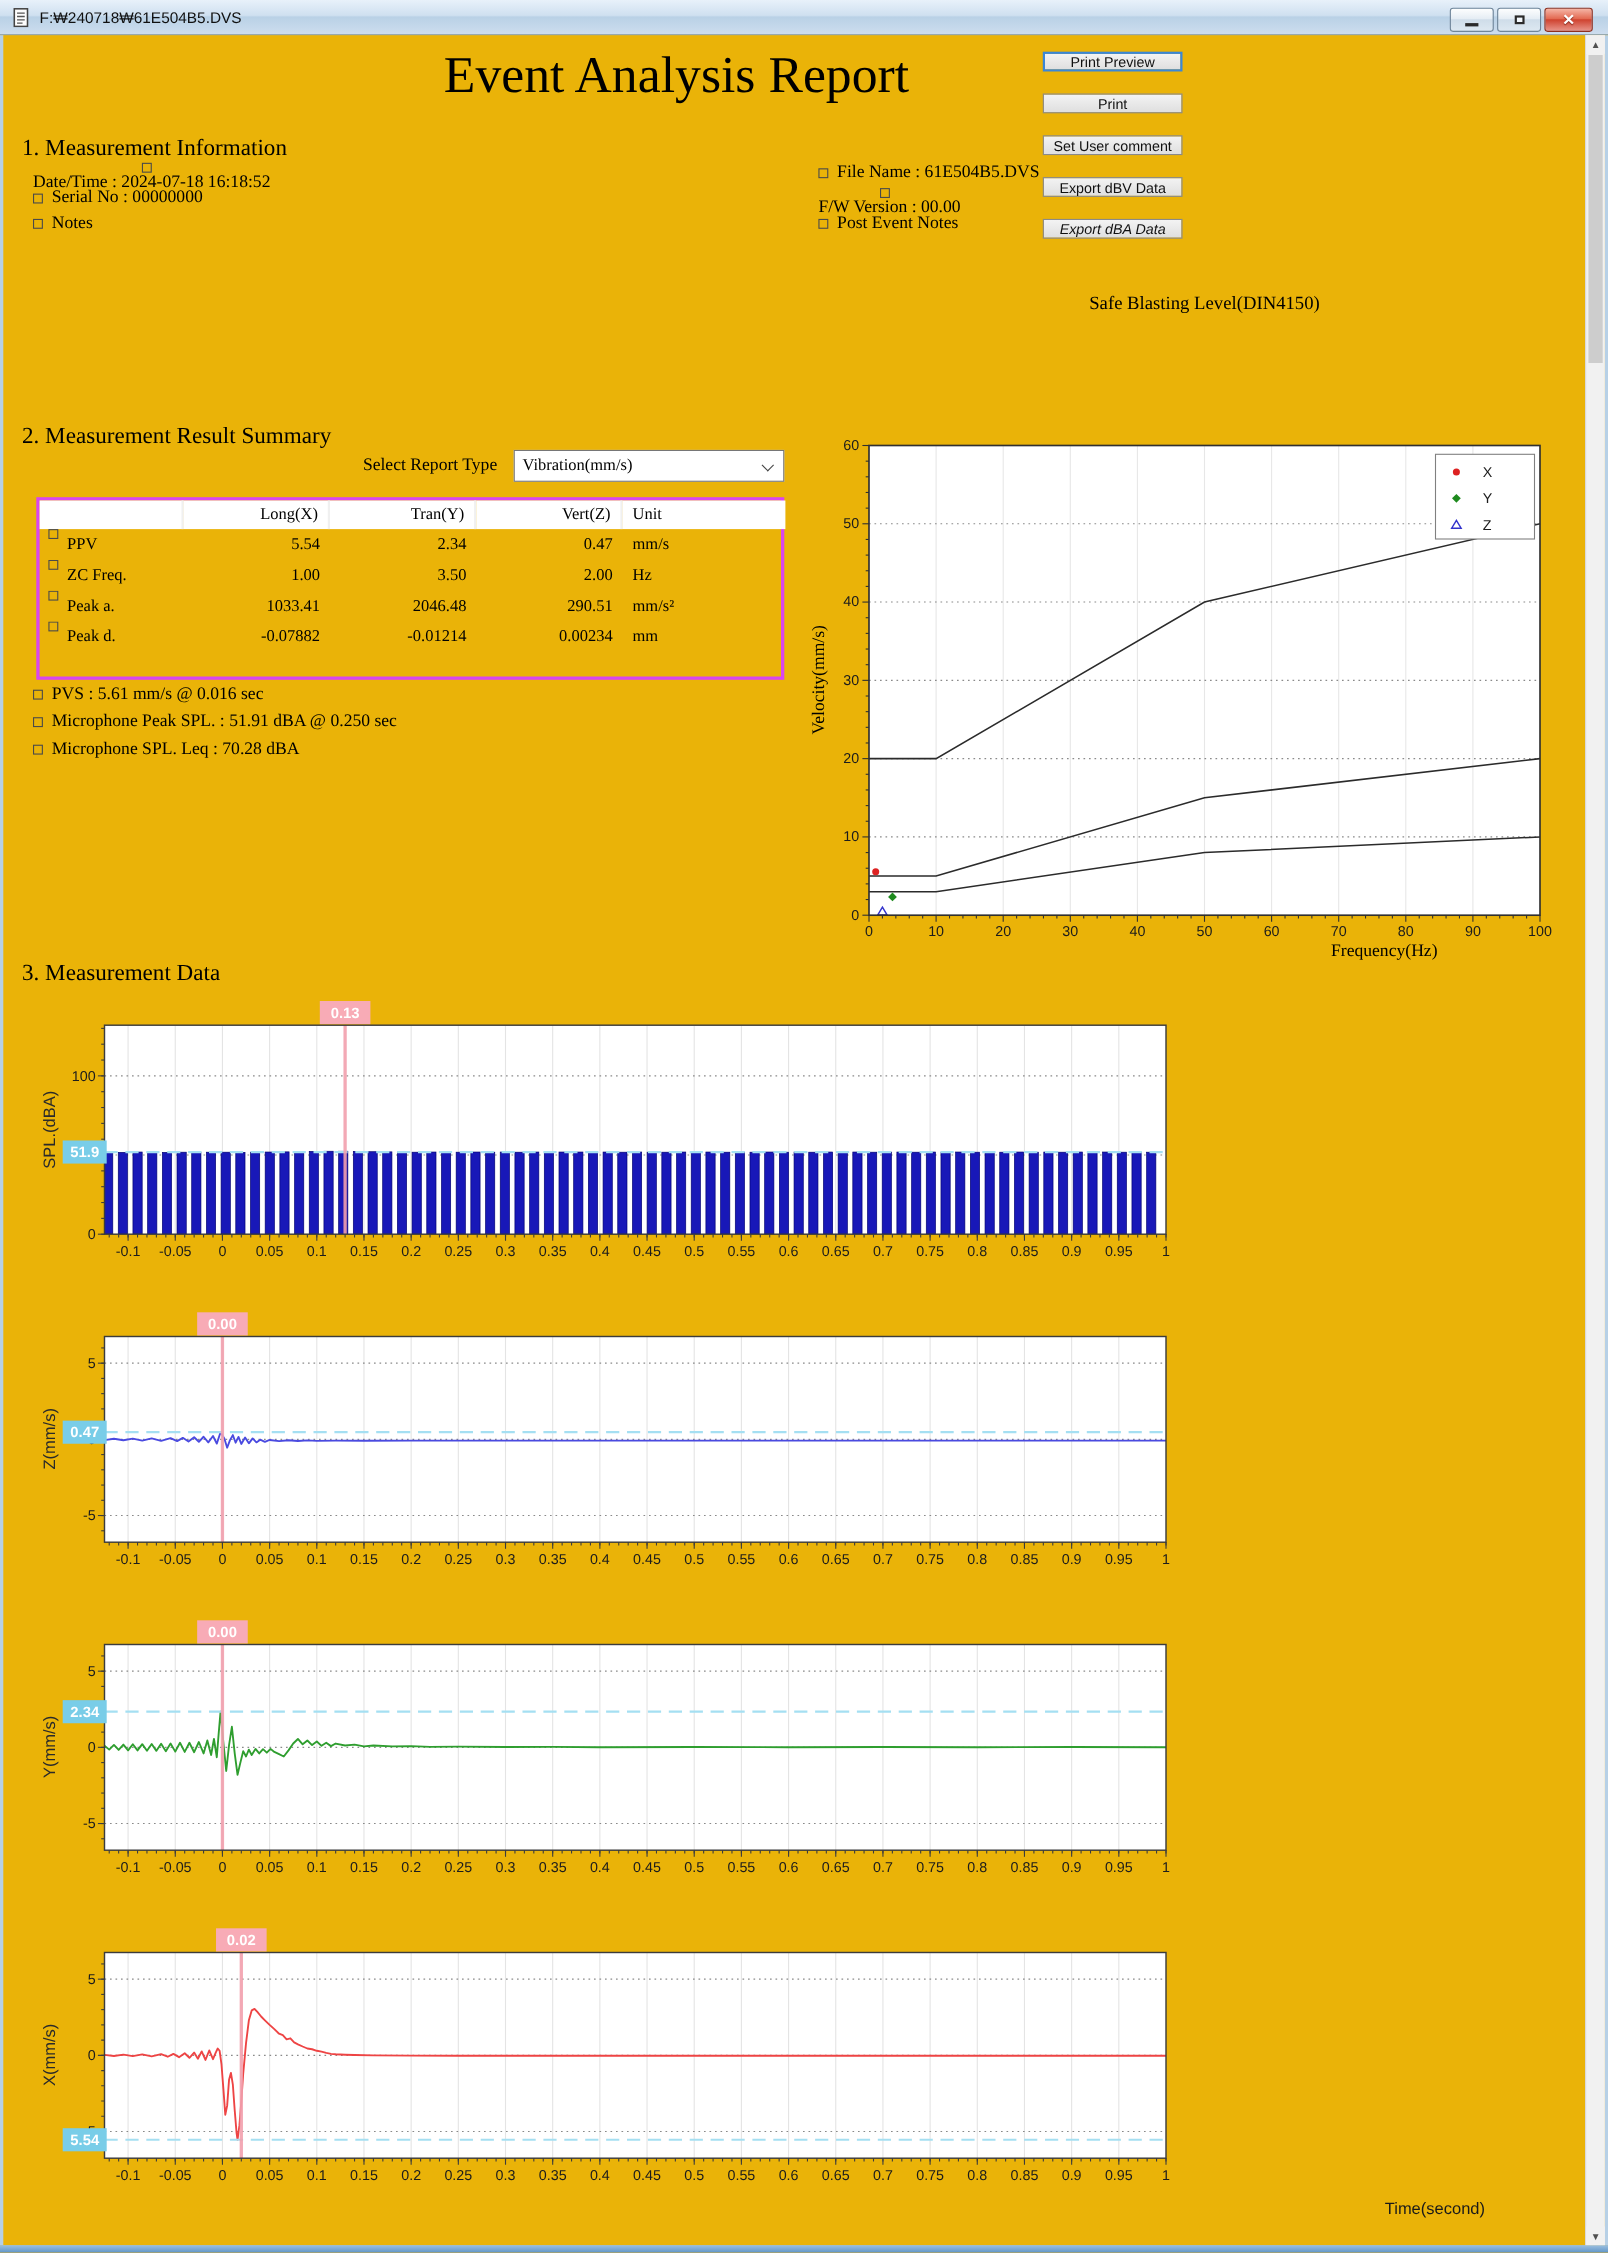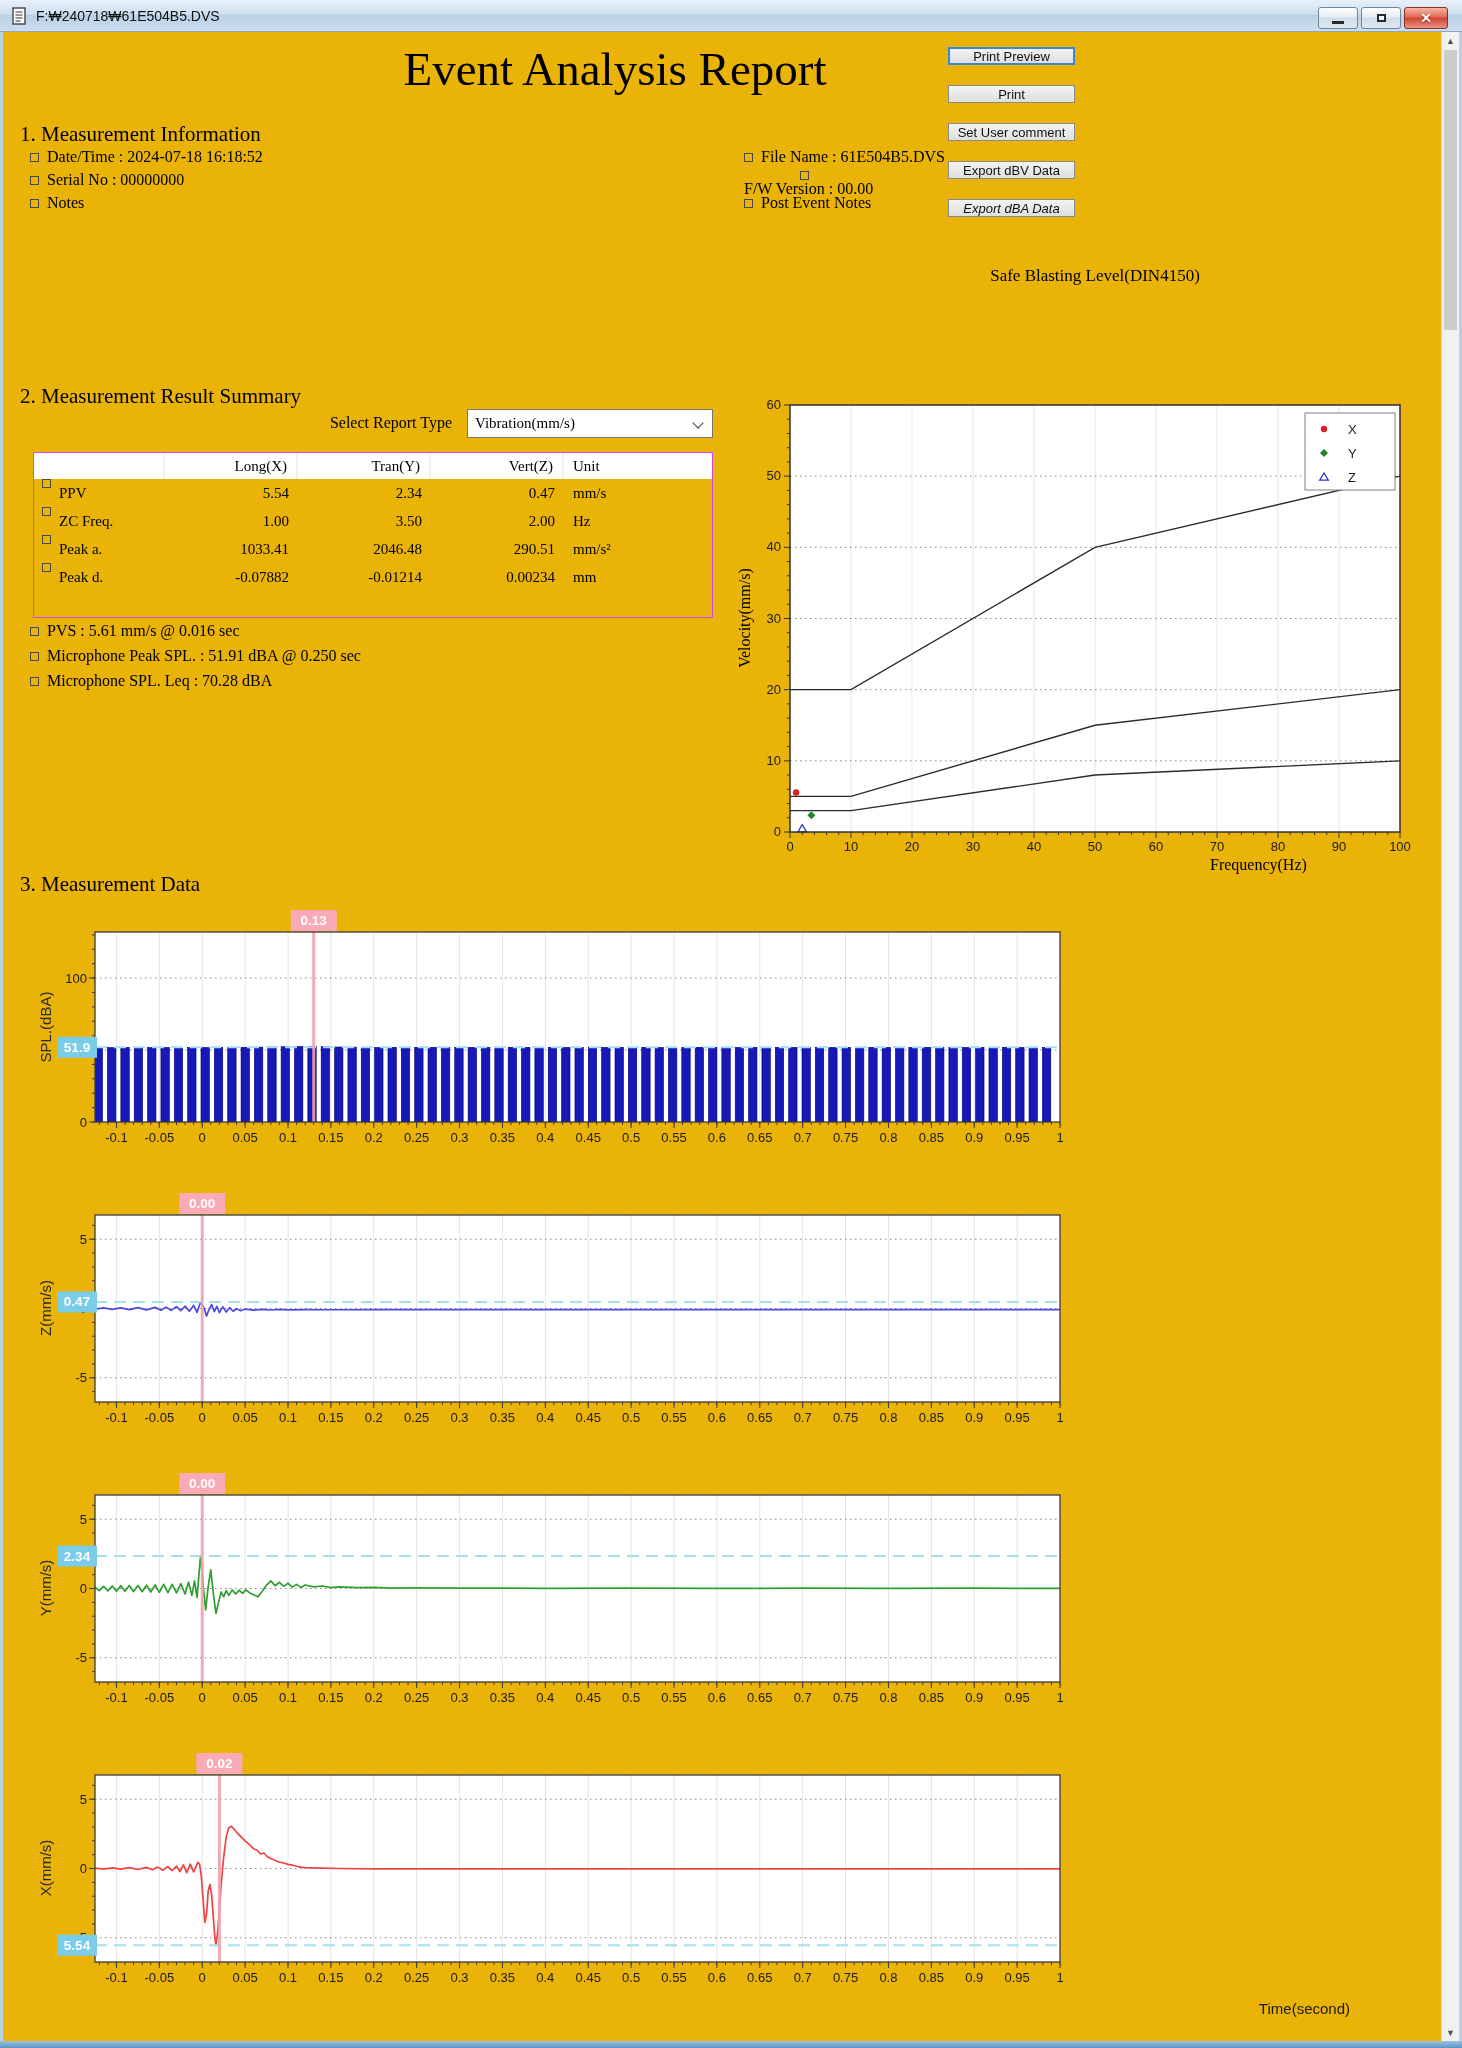--- a/index.html
+++ b/index.html
@@ -47,21 +47,21 @@
   .blt{display:inline-block;width:7px;height:7px;border:1px solid #4a4a4a;margin-right:8px;flex:none;}
   
   .rt-label{position:absolute;left:240px;top:414px;width:212px;text-align:right;
     font-family:"Liberation Serif",serif;font-size:16px;color:#000;}
   .combo{position:absolute;left:467px;top:409px;width:246px;height:29px;background:#fff;
     border:1px solid #767676;box-sizing:border-box;font-family:"Liberation Serif",serif;
     font-size:15px;color:#000;display:flex;align-items:center;padding-left:7px;}
   .combo-arrow{position:absolute;right:10px;top:9px;width:7px;height:7px;
     border-right:1.6px solid #444;border-bottom:1.6px solid #444;transform:rotate(45deg);}
   
-  .rtable{position:absolute;left:33px;top:452px;width:680px;height:166px;border:1px solid #d946ef;
+  .rtable{position:absolute;left:33px;top:452px;width:680px;height:166px;border:3px solid #d946ef;
     box-sizing:border-box;font-family:"Liberation Serif",serif;font-size:15px;color:#000;}
   .trow{display:grid;grid-template-columns:131px 133px 133px 133px 148px;}
   .thead .tcell{background:#fff;border-right:2px solid #f0f0f0;height:26px;line-height:26px;}
   .thead .tcell:last-child{border-right:none;}
   .tcell{height:28px;line-height:28px;overflow:hidden;white-space:nowrap;}
   .c-num{text-align:right;padding-right:9px;}
   .c-unit{text-align:left;padding-left:9px;}
   .c-label{display:flex;align-items:flex-start;padding-left:8px;}
   .summary-line{position:absolute;left:30px;display:flex;align-items:center;
     font-family:"Liberation Serif",serif;font-size:16px;color:#000;white-space:nowrap;}
@@ -121,21 +121,21 @@
 
   <div class="report-title">Event Analysis Report</div>
 
   <div class="btn focused" style="top:47px;">Print Preview</div>
   <div class="btn" style="top:85px;">Print</div>
   <div class="btn" style="top:123px;">Set User comment</div>
   <div class="btn" style="top:161px;">Export dBV Data</div>
   <div class="btn" style="top:199px;font-style:italic;">Export dBA Data</div>
 
   <div class="sect-head" style="top:122px;">1. Measurement Information</div>
-  <div class="info-item" style="left:30px;top:148px;">
+  <div class="info-item" style="left:30px;top:148px;flex-direction:column;">
       <span class="blt"></span>
       <span>Date/Time : 2024-07-18 16:18:52</span>
     </div>
   <div class="info-item" style="left:30px;top:171px;">
       <span class="blt"></span>
       <span>Serial No : 00000000</span>
     </div>
   <div class="info-item" style="left:30px;top:194px;">
       <span class="blt"></span>
       <span>Notes</span>

